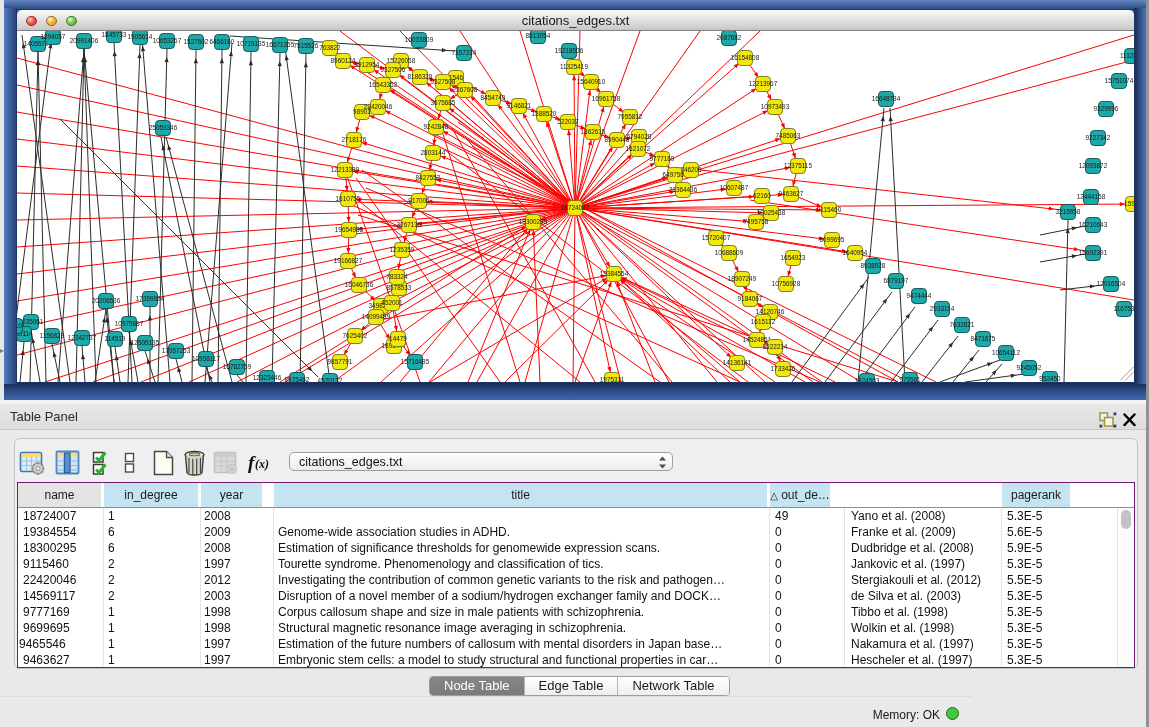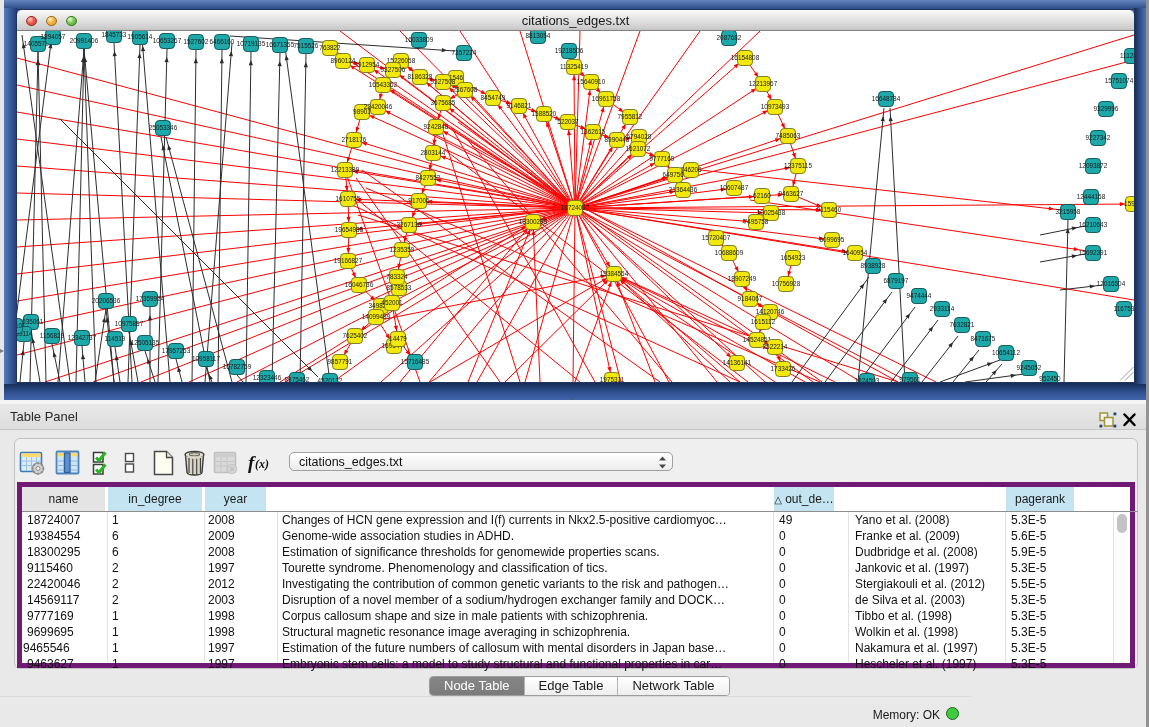--- a/index.html
+++ b/index.html
@@ -32,21 +32,21 @@
 #grip{position:absolute;left:570px;top:0px;width:12px;height:5px;color:#555;font-size:9px;line-height:5px}
 #phead{position:absolute;left:0;top:4px;width:1149px;height:26px;
  background:linear-gradient(#e8e8e8,#dddddd);border-bottom:1px solid #c6c6c6;box-sizing:border-box}
 #phead .t{position:absolute;left:10px;top:5px;font-size:13px;color:#2a2a2a}
 #pbody{position:absolute;left:14px;top:38px;width:1124px;height:231px;background:#efefef;
  border:1px solid #c2c2c2;border-radius:6px;box-sizing:border-box}
 
 #tbar{position:absolute;left:0px;top:0px;width:1149px;height:0}
 
 #tablewrap{position:absolute;left:17px;top:82px;width:1118px;height:186px;background:#fff;
- border:5px solid #701a75;box-sizing:border-box}
+ border:1px solid #701a75;box-sizing:border-box}
 .hd{position:absolute;top:0;height:24px;background:#c5e4f2;border-right:2px solid #fff;
  box-sizing:border-box;font-size:12px;color:#1a1a1a;text-align:center;line-height:24px;overflow:hidden}
 #hd-name{background:#e4e4e4}
 #thead-line{position:absolute;left:0;top:24px;width:1116px;height:1px;background:#8e8e8e}
 .col-sep{position:absolute;top:25px;bottom:1px;width:1px;background:#e2e2e2}
 .row{position:absolute;height:16px;font-size:12px;color:#111;white-space:nowrap}
 .row span{position:absolute;top:1px}
 
 #vsb{position:absolute;right:1px;top:25px;width:15px;bottom:1px;background:#fcfcfc;border-left:1px solid #e3e3e3}
 #vsb .thumb{position:absolute;left:3px;top:2px;width:10px;height:19px;background:#c3c3c3;border-radius:6px}
@@ -862,52 +862,52 @@
  <svg style="position:absolute;right:5px;top:3px" width="9" height="13" viewBox="0 0 9 13">
    <path d="M4.5 0.5 L8 4.5 L1 4.5 Z" fill="#4a4a4a"></path>
    <path d="M4.5 12.5 L8 8.5 L1 8.5 Z" fill="#4a4a4a"></path>
  </svg>
 </div>
 </div>
   <div id="tablewrap">
       <div class="hd" id="hd-name" style="left:0px;width:85px">name</div>
 <div class="hd" style="left:86px;width:96px">in_degree</div>
 <div class="hd" style="left:183px;width:63px">year</div>
+<div class="hd" style="left:256px;width:495px">title</div>
 <div class="hd" style="left:752px;width:62px"><span style="font-size:10px">△</span> out_de…</div>
 <div class="hd" style="left:984px;width:68px;border-right:none">pagerank</div>
 <div id="thead-line"></div>
 <div class="col-sep" style="left:85px"></div>
 <div class="col-sep" style="left:182px"></div>
 <div class="col-sep" style="left:255px"></div>
 <div class="col-sep" style="left:751px"></div>
 <div class="col-sep" style="left:826px"></div>
 <div class="col-sep" style="left:983px"></div>
 <div class="row" style="top:25px;left:0;width:1100px">
         <span style="left:5px">18724007</span>
         <span style="left:90px">1</span>
         <span style="left:186px">2008</span>
-        <span style="left:260px">Changes of HCN gene expression and I(f) currents in Nkx2.5-positive cardiomyoc…</span>
         <span style="left:757px">49</span>
         <span style="left:833px">Yano et al. (2008)</span>
         <span style="left:989px">5.3E-5</span>
       </div>
 <div class="row" style="top:41px;left:0;width:1100px">
         <span style="left:5px">19384554</span>
         <span style="left:90px">6</span>
         <span style="left:186px">2009</span>
         <span style="left:260px">Genome-wide association studies in ADHD.</span>
         <span style="left:757px">0</span>
         <span style="left:833px">Franke et al. (2009)</span>
         <span style="left:989px">5.6E-5</span>
       </div>
 <div class="row" style="top:57px;left:0;width:1100px">
         <span style="left:5px">18300295</span>
         <span style="left:90px">6</span>
         <span style="left:186px">2008</span>
-        <span style="left:260px">Estimation of significance thresholds for genomewide properties scans.</span>
+        <span style="left:260px">Estimation of significance thresholds for genomewide expression scans.</span>
         <span style="left:757px">0</span>
         <span style="left:833px">Dudbridge et al. (2008)</span>
         <span style="left:989px">5.9E-5</span>
       </div>
 <div class="row" style="top:73px;left:0;width:1100px">
         <span style="left:5px">9115460</span>
         <span style="left:90px">2</span>
         <span style="left:186px">1997</span>
         <span style="left:260px">Tourette syndrome. Phenomenology and classification of tics.</span>
         <span style="left:757px">0</span>

